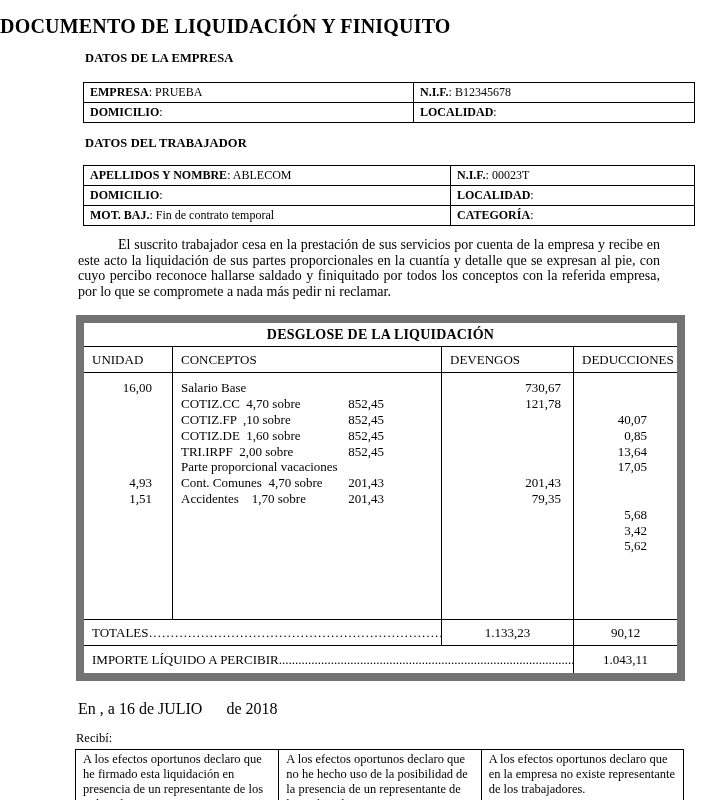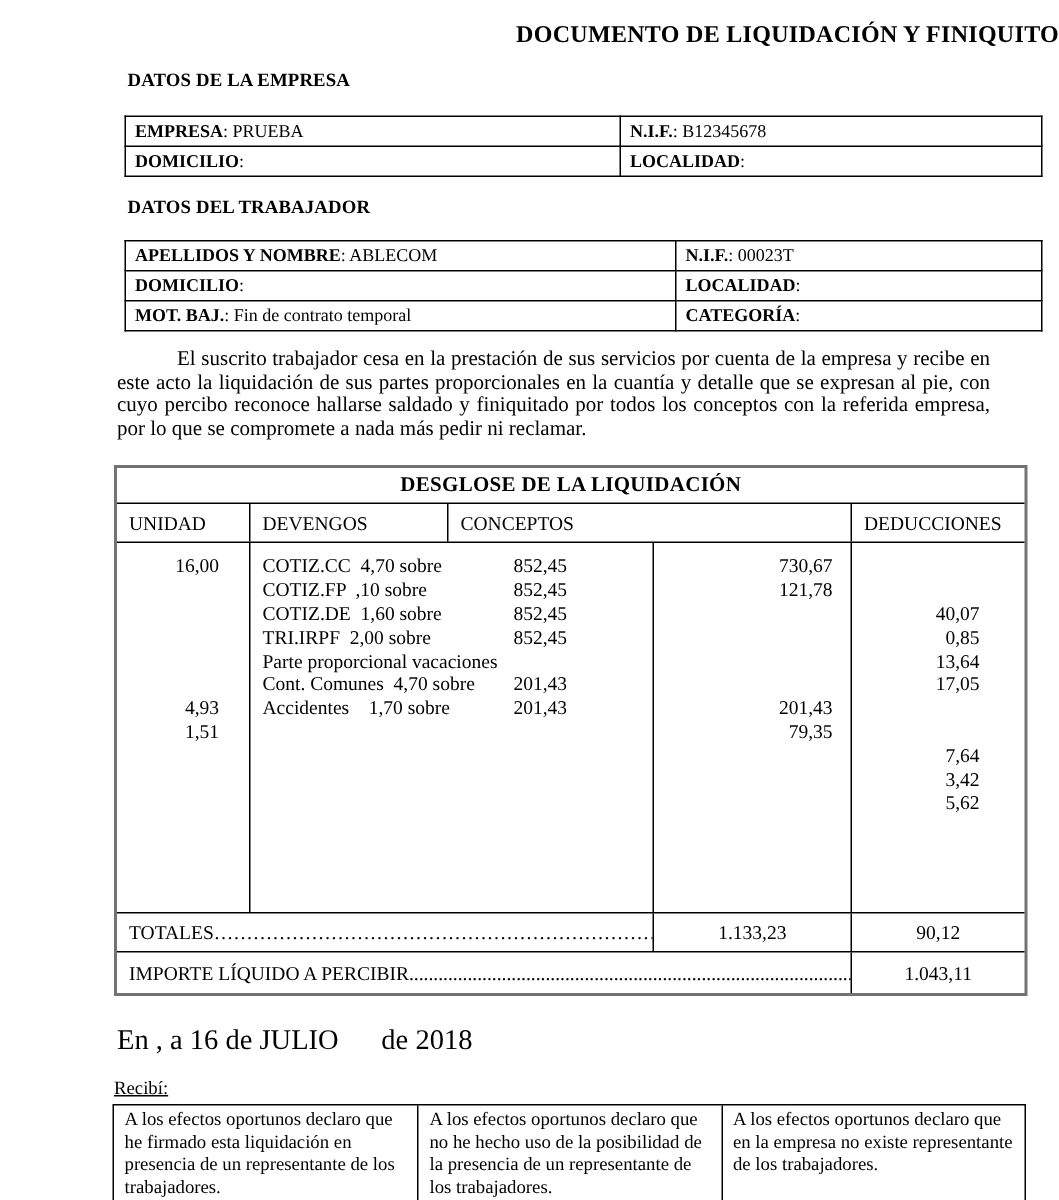--- a/index.html
+++ b/index.html
@@ -1,38 +1,38 @@
 <!DOCTYPE html>
 <html><head>
 <meta charset="utf-8">
 <style>
   html,body{margin:0;padding:0;}
   body{
     width:706px;height:800px;background:#ffffff;color:#000;
     font-family:"Liberation Serif", serif;overflow:hidden;
   }
   .doc-title{
-    padding-top:15px;text-align:right;font-weight:bold;font-size:16px;letter-spacing:.2px;
+    padding-top:15px;text-align:left;font-weight:bold;font-size:20px;letter-spacing:.2px;
   }
   .sec-heading{font-weight:bold;font-size:12.5px;margin:13px 0 0 85px;letter-spacing:.1px;}
   .info-table{border-collapse:collapse;margin:16px 0 0 83px;width:585px;table-layout:fixed;}
   .info-table td{
     border:1.5px solid #000;font-size:12px;padding:1px 6px;height:17px;
     white-space:nowrap;overflow:hidden;vertical-align:middle;
   }
   .info-table .lbl{font-weight:bold;}
   .col-a{width:317px;} .col-b{width:268px;}
   .wcol-a{width:354px;} .wcol-b{width:231px;}
   .worker-table{margin-top:14px;}
   .intro{
     margin:11px 0 0 78px;width:582px;font-size:14px;line-height:15.6px;
     text-align:justify;text-indent:40px;
   }
   .desglose{
-    margin:16px 0 0 76px;width:609px;border:2px solid #737373;box-sizing:border-box;
+    margin:16px 0 0 76px;width:609px;border:8px solid #737373;box-sizing:border-box;
     font-size:13px;
   }
   .desglose-title{
     border-bottom:1.5px solid #000;text-align:center;font-weight:bold;font-size:14px;
     padding:4px 0 3px 0;letter-spacing:.2px;
   }
   .dg-row{display:flex;}
   .dg-head{border-bottom:1.5px solid #000;}
   .dg-cell{box-sizing:border-box;}
   .cu{width:88px;} .cc{width:269px;} .cd{width:132px;} .cx{width:116px;flex:1;}
@@ -48,22 +48,22 @@
   .cx .line{text-align:right;padding-right:30px;}
   .dg-totals,.dg-net{border-top:1.5px solid #000;align-items:center;}
   .dg-totals{height:25px;}
   .dg-net{height:27px;}
   .lead-cell{
     white-space:nowrap;overflow:hidden;padding-left:8px;box-sizing:border-box;
   }
   .t-span{width:357px;}
   .n-span{width:489px;font-size:13px;}
   .val-center{text-align:center;align-self:stretch;display:flex;align-items:center;justify-content:center;}
-  .date-line{margin:19px 0 0 78px;font-size:19px;white-space:pre;}
-  .recibi{margin:13px 0 3px 76px;font-size:12.5px;text-decoration:underline;}
+  .date-line{margin:19px 0 0 78px;font-size:16px;white-space:pre;}
+  .recibi{margin:13px 0 3px 76px;font-size:12.5px;}
   .firmado-table{
     margin-left:75px;width:609px;height:85px;border:1.5px solid #000;
     display:flex;box-sizing:border-box;
   }
   .f-cell{
     width:203px;box-sizing:border-box;padding:2px 7px 3px 7px;
     display:flex;flex-direction:column;justify-content:space-between;
     font-size:12.5px;line-height:15px;
   }
   .f-cell + .f-cell{border-left:1.5px solid #000;}
@@ -107,40 +107,41 @@
 </tbody>
   </table>
 
 <p class="intro">El suscrito trabajador cesa en la prestación de sus servicios por cuenta de la empresa y recibe en este acto la liquidación de sus partes proporcionales en la cuantía y detalle que se expresan al pie, con cuyo percibo reconoce hallarse saldado y finiquitado por todos los conceptos con la referida empresa, por lo que se compromete a nada más pedir ni reclamar.</p>
 
 <div class="desglose">
   <div class="desglose-title">DESGLOSE DE LA LIQUIDACIÓN</div>
 
   <div class="dg-row dg-head">
     <div class="dg-cell cu">UNIDAD</div>
+    <div class="dg-cell cc bl">CONCEPTOS</div>
     <div class="dg-cell cd bl">DEVENGOS</div>
-    <div class="dg-cell cc bl">CONCEPTOS</div>
     <div class="dg-cell cx bl">DEDUCCIONES</div>
   </div>
 
   <div class="dg-body">
     <div class="dg-cell cu">
       <div class="line">16,00</div>
       <div class="line"></div>
       <div class="line"></div>
       <div class="line"></div>
       <div class="line"></div>
       <div class="line"></div>
       <div class="line">4,93</div>
       <div class="line">1,51</div>
       <div class="line"></div>
       <div class="line"></div>
       <div class="line"></div>
     </div>
     <div class="dg-cell cc bl">
+      <div class="line"><span>Salario Base</span><span class="base"></span></div>
       <div class="line"><span>COTIZ.CC  4,70 sobre</span><span class="base">852,45</span></div>
       <div class="line"><span>COTIZ.FP  ,10 sobre</span><span class="base">852,45</span></div>
       <div class="line"><span>COTIZ.DE  1,60 sobre</span><span class="base">852,45</span></div>
       <div class="line"><span>TRI.IRPF  2,00 sobre</span><span class="base">852,45</span></div>
       <div class="line"><span>Parte proporcional vacaciones</span><span class="base"></span></div>
       <div class="line"><span>Cont. Comunes  4,70 sobre</span><span class="base">201,43</span></div>
       <div class="line"><span>Accidentes    1,70 sobre</span><span class="base">201,43</span></div>
     </div>
     <div class="dg-cell cd bl">
       <div class="line">730,67</div>
@@ -157,21 +158,21 @@
     </div>
     <div class="dg-cell cx bl">
       <div class="line"></div>
       <div class="line"></div>
       <div class="line">40,07</div>
       <div class="line">0,85</div>
       <div class="line">13,64</div>
       <div class="line">17,05</div>
       <div class="line"></div>
       <div class="line"></div>
-      <div class="line">7,64</div>
+      <div class="line">5,68</div>
       <div class="line">3,42</div>
       <div class="line">5,62</div>
     </div>
   </div>
 
   <div class="dg-row dg-totals">
     <div class="dg-cell lead-cell t-span"><span>TOTALES</span><span>……………………………………………………………………</span></div>
     <div class="dg-cell cd bl val-center">1.133,23</div>
     <div class="dg-cell cx bl val-center">90,12</div>
   </div>

